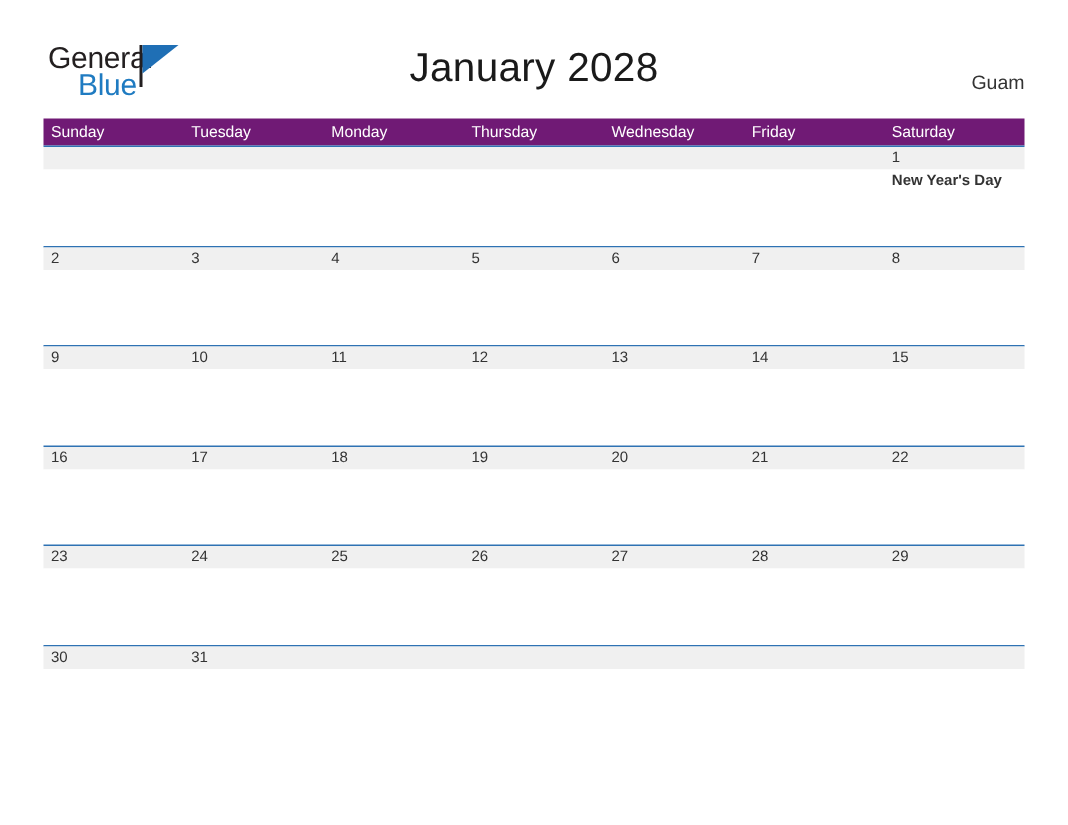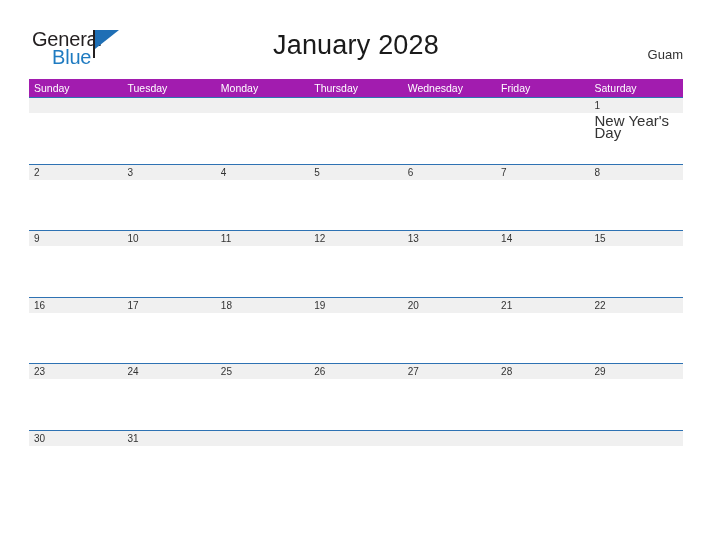--- a/index.html
+++ b/index.html
@@ -104,21 +104,21 @@
     position: absolute;
     left: 29px;
     top: 79px;
     width: 654px;
   }
 
   .weekday-row {
     display: flex;
     width: 654px;
     height: 18px;
-    background: #a21caf;
+    background: #701a75;
   }
   .weekday-cell {
     flex: 1 1 0;
     box-sizing: border-box;
     padding-left: 5px;
     font-size: 10.5px;
     color: #ffffff;
     line-height: 18px;
     white-space: nowrap;
     overflow: hidden;
@@ -161,24 +161,25 @@
     width: 654px;
     height: 50px;
     background: #ffffff;
   }
   .event-cell {
     flex: 1 1 0;
     box-sizing: border-box;
     padding: 2px 6px 0 5px;
   }
   .event-text {
-    font-size: 15px;
+    font-size: 10px;
     line-height: 11.5px;
     color: #333333;
     word-wrap: break-word;
+    font-weight: bold;
   }
 </style>
 </head>
 <body>
 
 <div class="page">
 
   <div class="header">
 
     <div class="logo">

